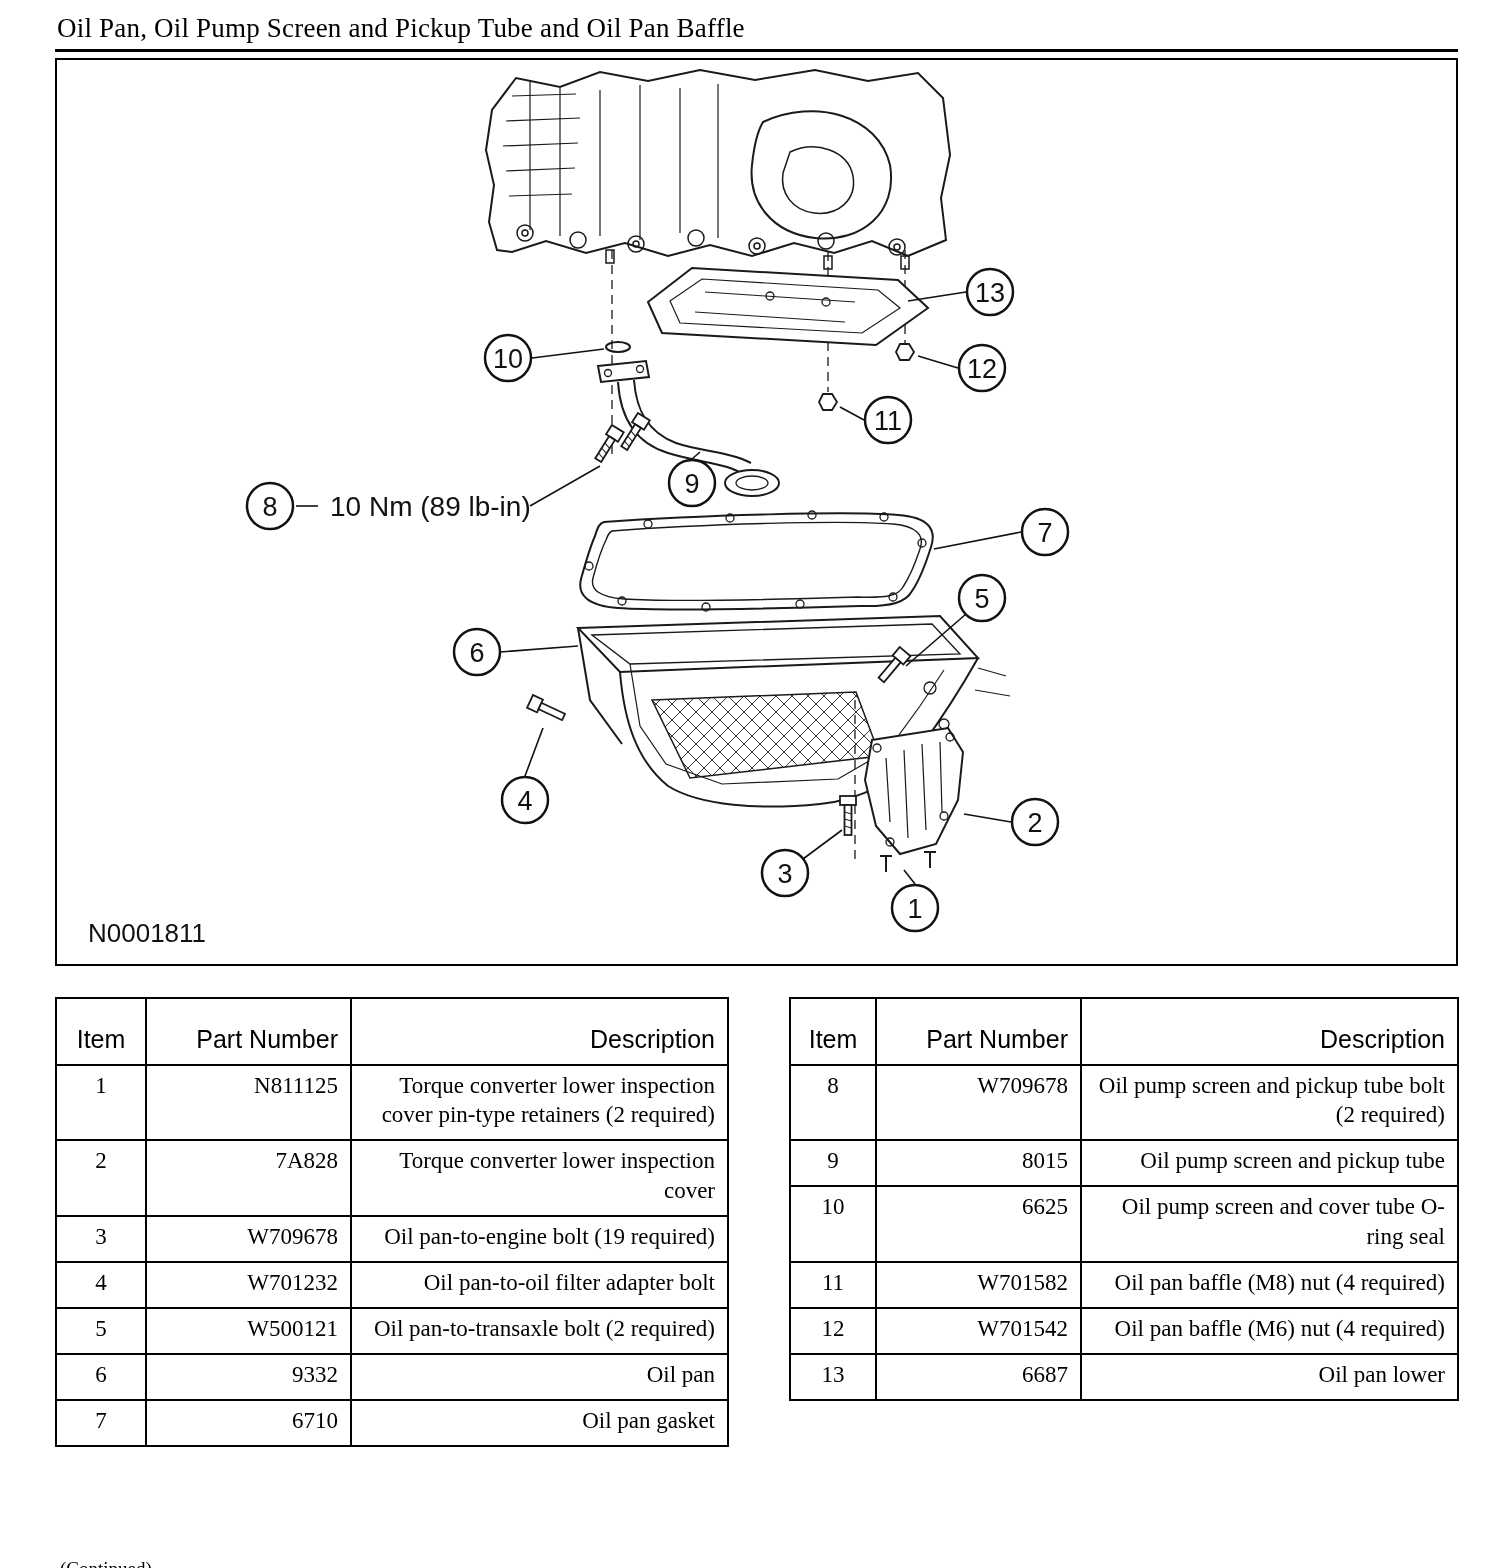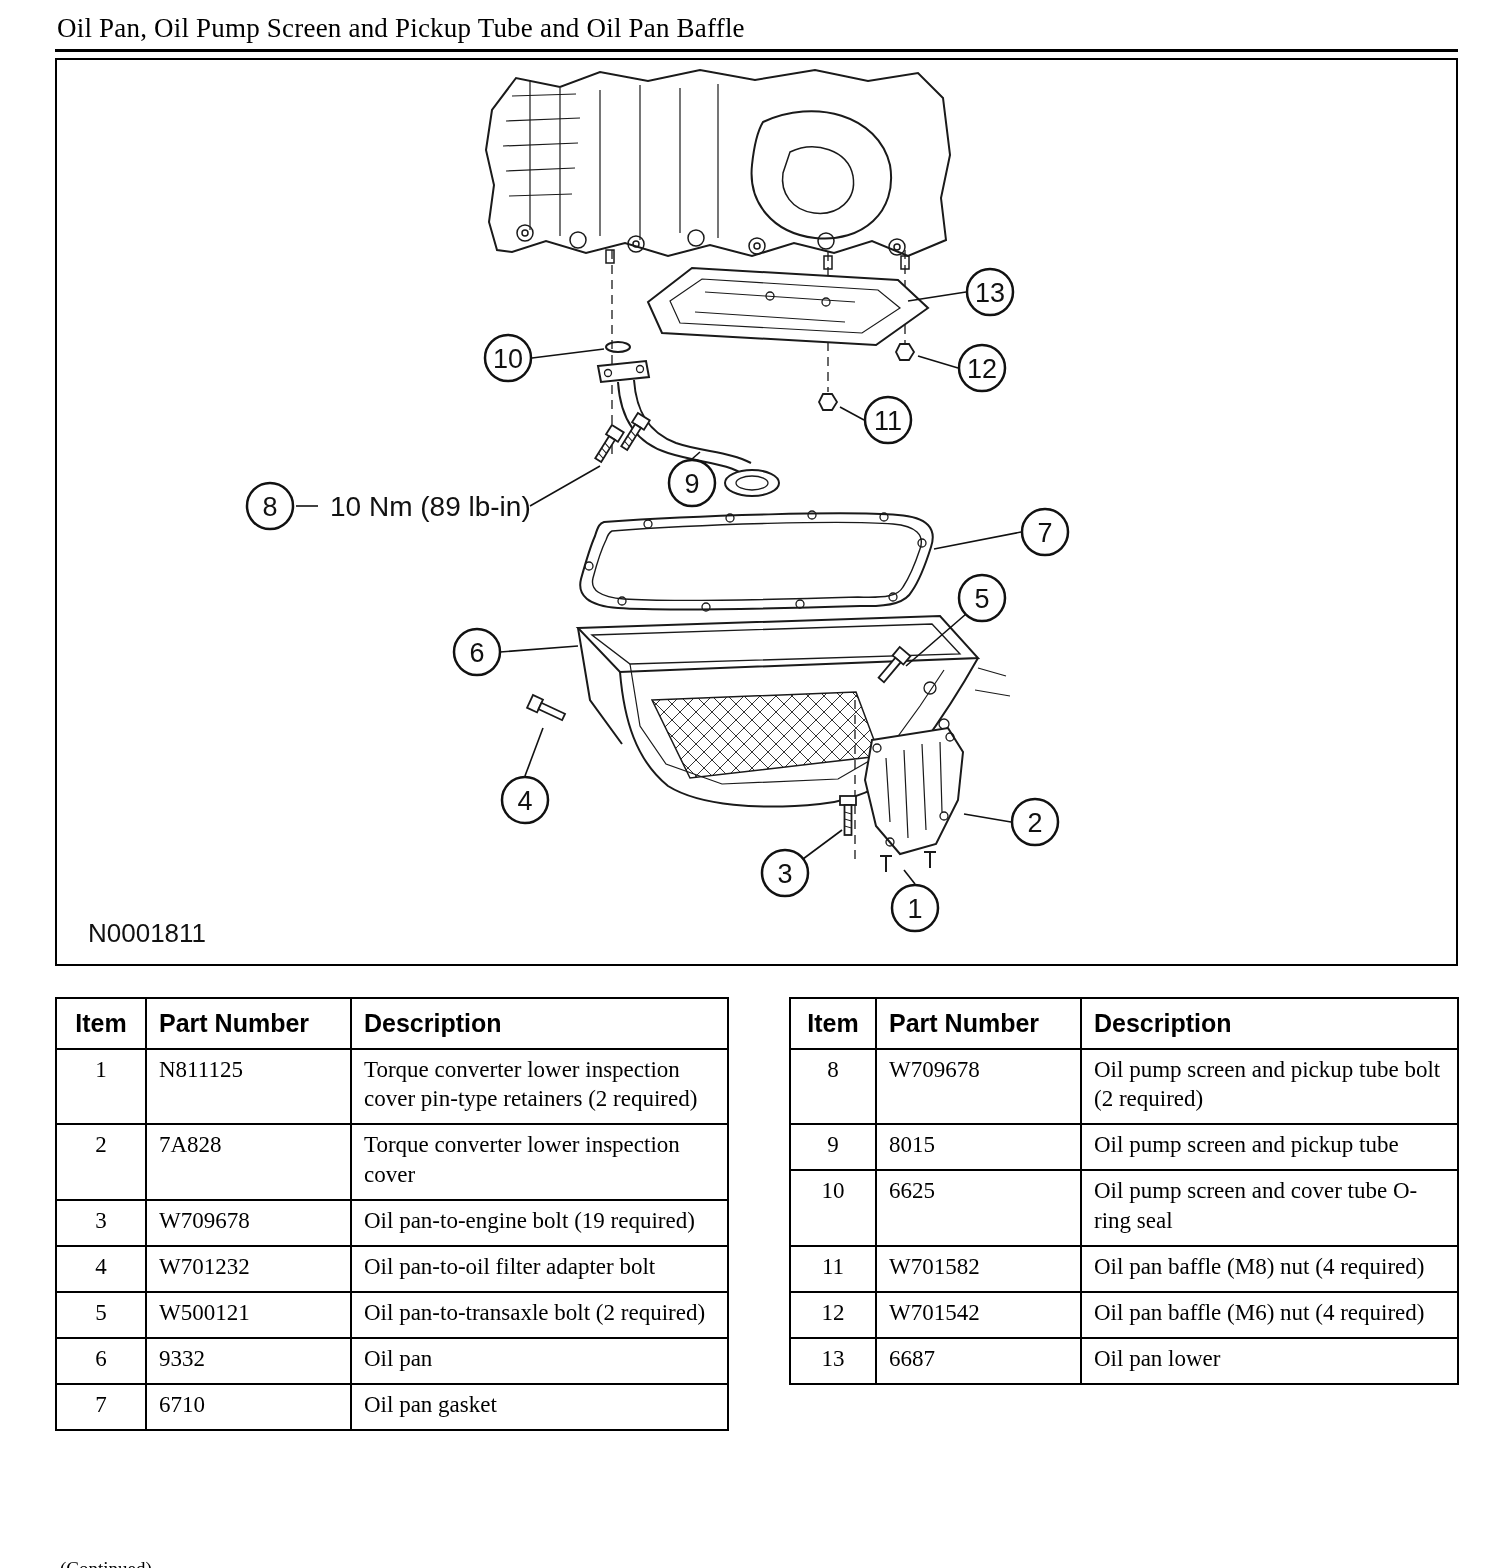--- a/index.html
+++ b/index.html
@@ -20,26 +20,26 @@
   }
   .diagram-box svg { width:100%; height:100%; display:block; }
   table.parts-table {
     position:absolute; border-collapse:collapse; background:#fff; table-layout:fixed;
   }
   table.parts-table.left  { left:55px;  top:997px; width:674px; }
   table.parts-table.right { left:789px; top:997px; width:670px; }
   .parts-table th, .parts-table td {
     border:2px solid #000; vertical-align:top;
     padding:5px 12px 9px 12px; font-size:23px; line-height:1.3;
-    font-family:"Liberation Serif", serif; text-align:left;
+    font-family:"Liberation Serif", serif; text-align:right;
     overflow:hidden;
   }
   .parts-table th {
-    font-family:"Liberation Sans", sans-serif; font-weight:bold; font-size:25px;
-    padding-top:8px; padding-bottom:8px; vertical-align:middle;
+    font-family:"Liberation Sans", sans-serif; font-weight:normal; font-size:25px;
+    padding-top:24px; padding-bottom:8px; vertical-align:middle;
   }
   .parts-table th:first-child, .parts-table td:first-child { text-align:center; }
   .continued-note { position:absolute; left:60px; top:1538px; font-size:19px;margin-top:20px; }
 </style>
 </head>
 <body>
 
 <div class="page-title">Oil Pan, Oil Pump Screen and Pickup Tube and Oil Pan Baffle</div>
 <div class="title-rule"></div>
 

